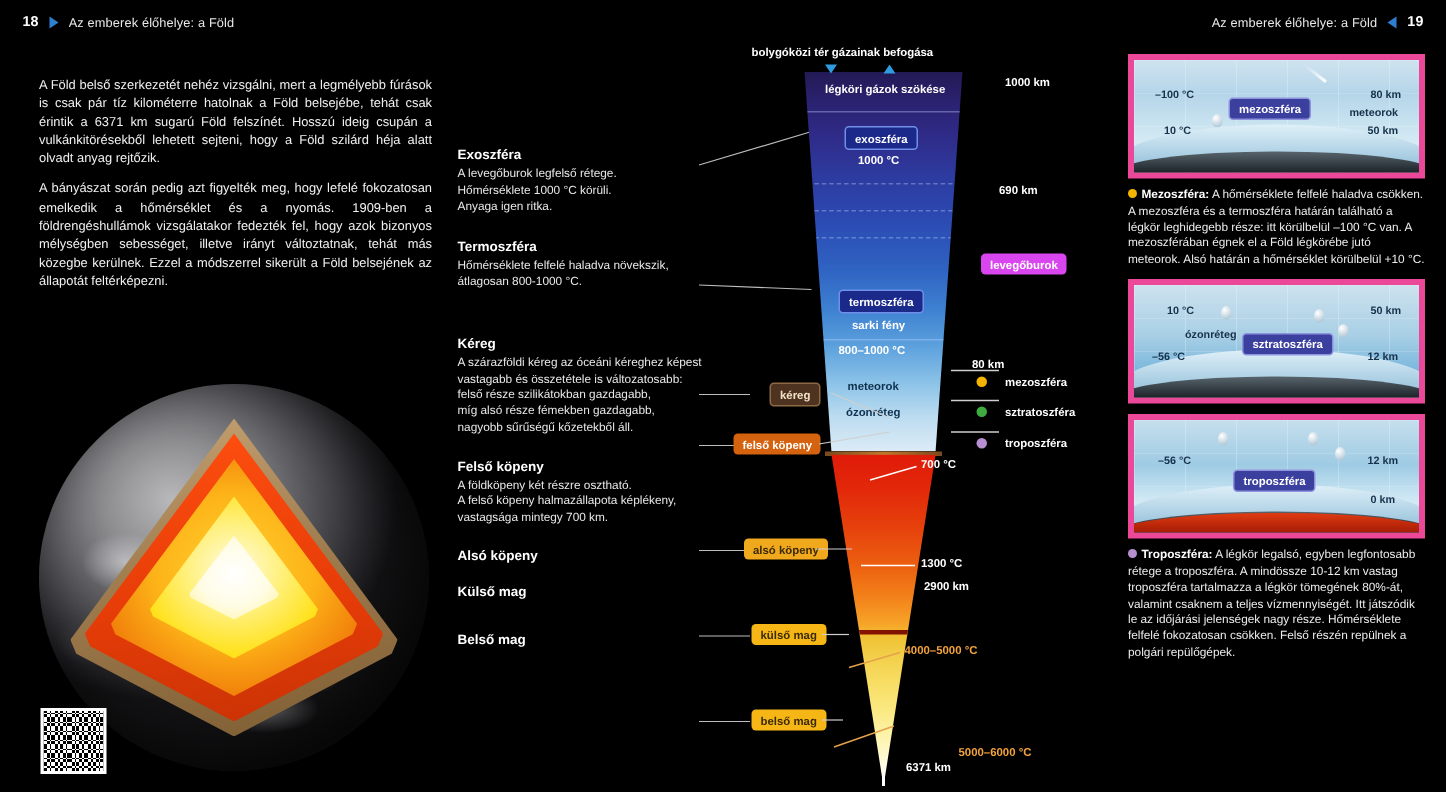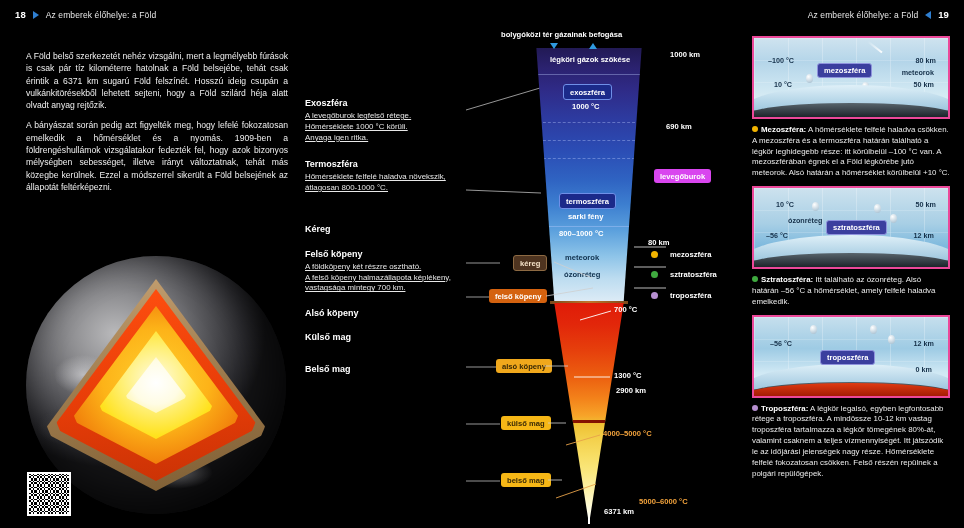--- a/index.html
+++ b/index.html
@@ -61,21 +61,21 @@
   .qr i { display:block; width:100%; height:100%;
     background-image:
       repeating-linear-gradient(90deg,#000 0 2px,#fff 2px 4px,#000 4px 5px,#fff 5px 8px,#000 8px 10px,#fff 10px 11px),
       repeating-linear-gradient(0deg,#000 0 2px,#fff 2px 3px,#000 3px 6px,#fff 6px 8px,#000 8px 9px,#fff 9px 12px);
     background-blend-mode: difference; }
 
   
   .col-mid { position: absolute; left: 305px; top: 98px; width: 182px; }
   .mid-block { margin-bottom: 0; }
   .mid-h { font-size: 9px; font-weight: bold; color:#fff; margin-bottom: 3px; }
-  .mid-p { font-size: 7.9px; line-height: 1.36; color:#e8e8e8;text-decoration:underline; }
+  .mid-p { font-size: 7.9px; line-height: 1.36; color:#e8e8e8; }
 
   
   .diagram { position: absolute; left: 488px; top: 30px; width: 262px; height: 498px; }
   .cone { position:absolute; left: 45px; top: 18px; width: 112px; height: 472px; }
   .atmos {
     position:absolute; left:0; top:0; width:112px; height:253px;
     clip-path: polygon(3% 0%, 97% 0%, 81% 100%, 19% 100%);
     background: linear-gradient(180deg,
       #221a55 0%, #2b2270 8%, #2f2a86 16%,
       #2d3ba0 28%, #2b4cb4 40%, #2f63c2 52%,
@@ -116,21 +116,21 @@
   .arrow.up { border-left:4.5px solid transparent; border-right:4.5px solid transparent; border-bottom:6px solid #2f9ae0; }
 
   .dot { position:absolute; width:7px; height:7px; border-radius:50%; }
   .legend-txt { position:absolute; font-size:7.6px; font-weight:bold; color:#fff; white-space:nowrap; }
   svg.leaders { position:absolute; left:0; top:0; width:262px; height:498px; overflow:visible; pointer-events:none; }
   svg.midleaders { position:absolute; left:0; top:0; width:964px; height:528px; overflow:visible; pointer-events:none; }
 
   
   .col-right { position:absolute; left:752px; top:36px; width:198px; }
   .panel { margin-bottom: 7px; }
-  .pic { position:relative; width:198px; height:83px; overflow:hidden; border:2px solid #ec4899; }
+  .pic { position:relative; width:198px; height:83px; overflow:hidden; border:4px solid #ec4899; }
   .pic .sky { position:absolute; inset:0; }
   .p1 .sky { background: linear-gradient(180deg,#cfe3ef 0%, #b4d5e9 30%, #cfe7f2 65%, #e8f3f8 100%); }
   .p2 .sky { background: linear-gradient(180deg,#cde2ee 0%, #a8cfe5 45%, #7cb8dd 75%, #bcdced 100%); }
   .p3 .sky { background: linear-gradient(180deg,#c6dfed 0%, #9ecbe4 40%, #cfe8f4 70%, #e6f3f9 100%); }
   .pic .horizon { position:absolute; left:-6%; width:112%; height:26px; bottom:6px;
                   border-radius:50%/100% 100% 0 0; background:linear-gradient(180deg,#dff0f8,#9dc6de); }
   .pic .ground { position:absolute; left:-6%; width:112%; height:14px; bottom:0;
                  border-radius:50%/100% 100% 0 0; background:linear-gradient(180deg,#58646c,#1d242a); }
   .pic .magma { position:absolute; left:-6%; width:112%; height:13px; bottom:0;
                 border-radius:50%/100% 100% 0 0; background:linear-gradient(180deg,#e03b12,#a51c04); }
@@ -197,20 +197,25 @@
 Hőmérséklete 1000 °C körüli.
 Anyaga igen ritka.</div>
     </div>
     <div class="mid-block" style="margin-bottom:30px">
       <div class="mid-h">Termoszféra</div>
       <div class="mid-p" style="white-space:pre-line">Hőmérséklete felfelé haladva növekszik,
 átlagosan 800-1000 °C.</div>
     </div>
     <div class="mid-block" style="margin-bottom:15px">
       <div class="mid-h">Kéreg</div>
+      <div class="mid-p" style="white-space:pre-line">A szárazföldi kéreg az óceáni kéreghez képest
+vastagabb és összetétele is változatosabb:
+felső része szilikátokban gazdagabb,
+míg alsó része fémekben gazdagabb,
+nagyobb sűrűségű kőzetekből áll.</div>
     </div>
     <div class="mid-block" style="margin-bottom:14px">
       <div class="mid-h">Felső köpeny</div>
       <div class="mid-p" style="white-space:pre-line">A földköpeny két részre osztható.
 A felső köpeny halmazállapota képlékeny,
 vastagsága mintegy 700 km.</div>
     </div>
     <div class="mid-block" style="margin-bottom:14px">
       <div class="mid-h">Alsó köpeny</div>
     </div>
@@ -335,23 +340,20 @@
         <div class="balloon" style="left:136px; top:26px;"></div>
         <div class="horizon"></div>
         <div class="ground"></div>
         <div class="pic-lbl" style="left:22px; top:12px;">10 °C</div>
         <div class="pic-lbl" style="left:12px; top:43px;">–56 °C</div>
         <div class="pic-lbl" style="right:12px; top:12px;">50 km</div>
         <div class="pic-lbl" style="right:14px; top:43px;">12 km</div>
         <div class="pic-lbl" style="left:34px; top:28px;">ózonréteg</div>
         <div class="pic-pill" style="left:72px; top:32px;">sztratoszféra</div>
       </div>
-      <div class="cap">
-        <span class="bullet" style="background:#3faa3f"></span><b>Sztratoszféra:</b><span> Itt található az ózonréteg. Alsó határán –56 °C a hőmérséklet, amely felfelé haladva emelkedik.</span>
-      </div>
     </div>
 
     <div class="panel">
       <div class="pic p3">
         <div class="sky"></div>
         <div class="grid"></div>
         <div class="balloon" style="left:56px; top:8px;"></div>
         <div class="balloon" style="left:116px; top:8px;"></div>
         <div class="balloon" style="left:134px; top:18px;"></div>
         <div class="horizon"></div>

